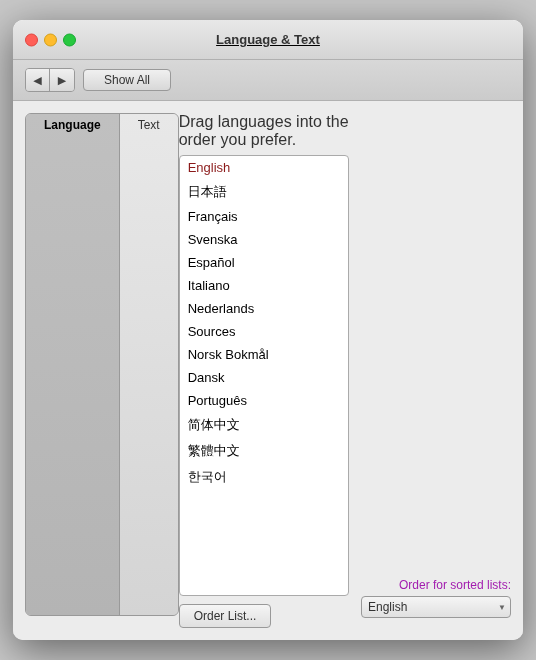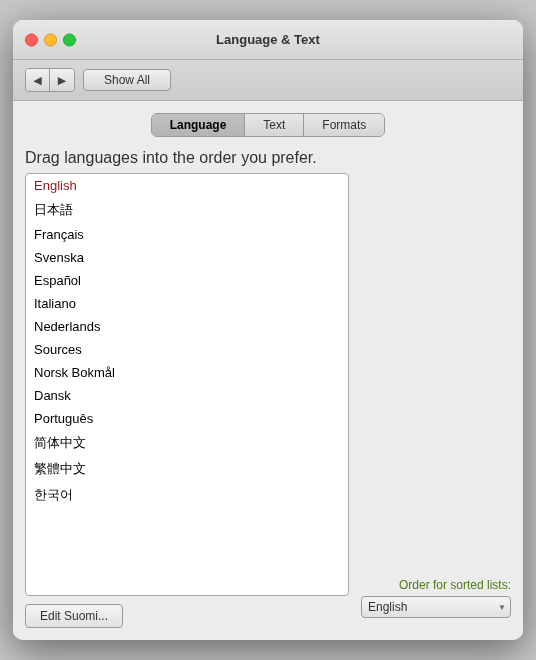--- a/index.html
+++ b/index.html
@@ -28,20 +28,21 @@
 
     .titlebar {
       height: 40px;
       background: linear-gradient(to bottom, #e8e8e8, #d4d4d4);
       border-bottom: 1px solid #b0b0b0;
       display: flex;
       align-items: center;
       justify-content: center;
       position: relative;
       border-radius: 10px 10px 0 0;
+      text-decoration: underline;
     }
 
     .traffic-lights {
       position: absolute;
       left: 12px;
       top: 50%;
       transform: translateY(-50%);
       display: flex;
       gap: 6px;
     }
@@ -103,21 +104,21 @@
       font-size: 12px;
       color: #333;
       cursor: pointer;
     }
 
     .content {
       flex: 1;
       padding: 12px;
       background: #ececec;
       display: flex;
-      flex-direction: column;
+      flex-direction: row;
     }
 
     .tabs {
       display: flex;
       justify-content: center;
       margin-bottom: 12px;
     }
 
     .tab-group {
       display: flex;
@@ -198,21 +199,21 @@
     .right-panel {
       width: 150px;
       display: flex;
       flex-direction: column;
       justify-content: flex-end;
       padding-bottom: 10px;
     }
 
     .sorted-label {
       font-size: 12px;
-      color: #4d7c0f;
+      color: #a21caf;
       margin-bottom: 4px;
       text-align: right;
     }
 
     .sorted-select {
       width: 100%;
       padding: 3px 6px;
       background: linear-gradient(to bottom, #f5f5f5, #e0e0e0);
       border: 1px solid #999;
       border-radius: 4px;
@@ -258,21 +259,20 @@
       <button class="nav-btn">▶</button>
     </div>
     <button class="show-all-btn">Show All</button>
   </div>
 
   <div class="content">
     <div class="tabs">
       <div class="tab-group">
         <div class="tab active">Language</div>
         <div class="tab">Text</div>
-        <div class="tab">Formats</div>
       </div>
     </div>
 
     <div class="main-area">
       <div class="left-panel">
         <div class="instruction">Drag languages into the order you prefer.</div>
         <div class="language-list" id="lang-list">
             <div class="language-item" style="color: rgb(139, 26, 26);">English</div>
             <div class="language-item">日本語</div>
             <div class="language-item">Français</div>
@@ -281,21 +281,21 @@
             <div class="language-item">Italiano</div>
             <div class="language-item">Nederlands</div>
             <div class="language-item">Sources</div>
             <div class="language-item">Norsk Bokmål</div>
             <div class="language-item">Dansk</div>
             <div class="language-item">Português</div>
             <div class="language-item">简体中文</div>
             <div class="language-item">繁體中文</div>
             <div class="language-item">한국어</div>
           </div>
-        <button class="edit-list-btn">Edit Suomi...</button>
+        <button class="edit-list-btn">Order List...</button>
       </div>
 
       <div class="right-panel">
         <div class="sorted-label">Order for sorted lists:</div>
         <div class="select-wrapper">
           <select class="sorted-select">
             <option>English</option>
             <option>日本語</option>
             <option>Français</option>
             <option>Deutsch</option>

